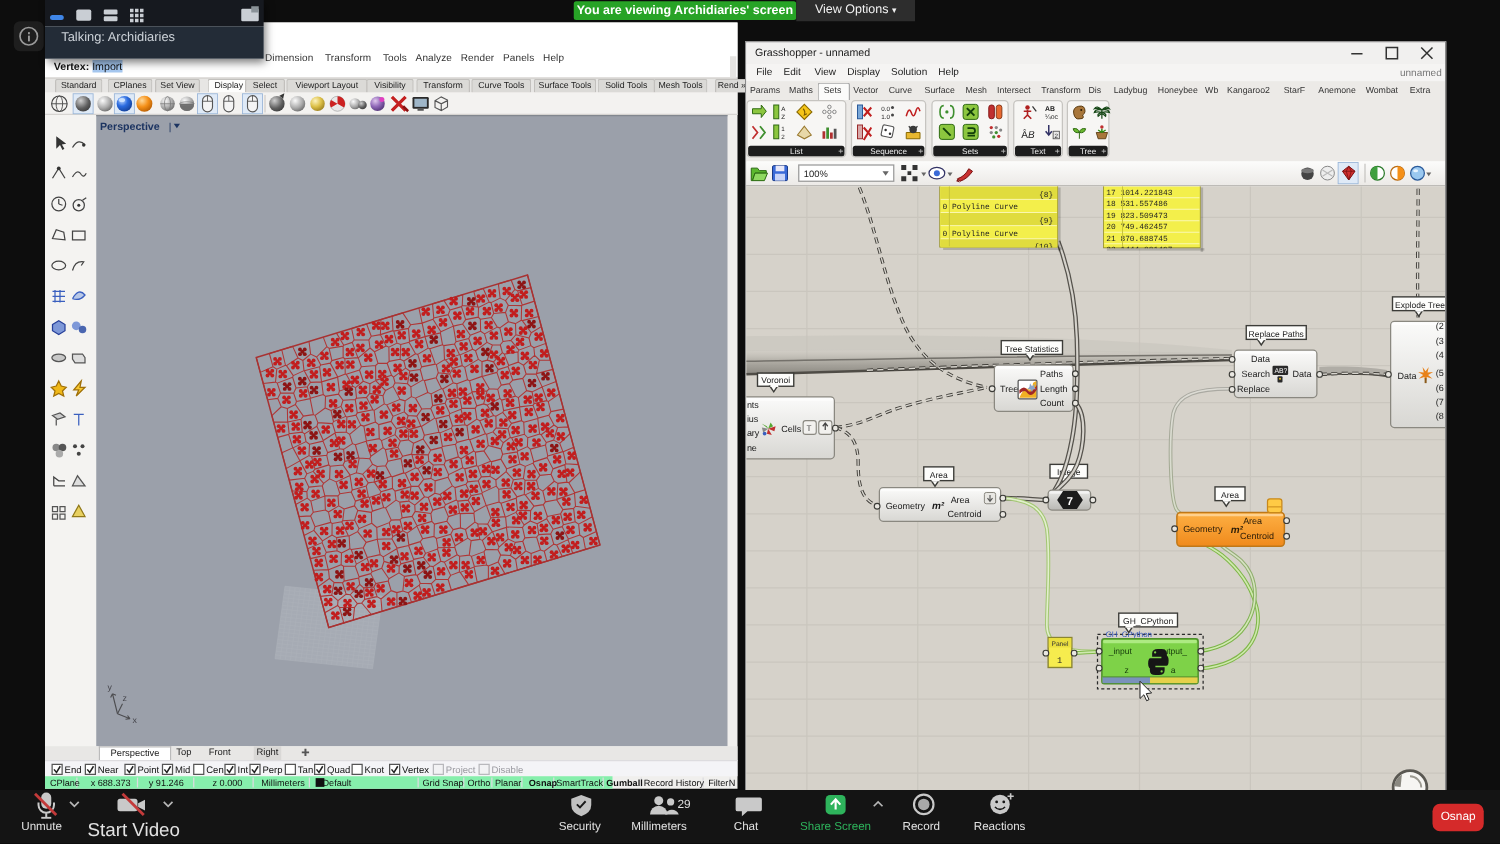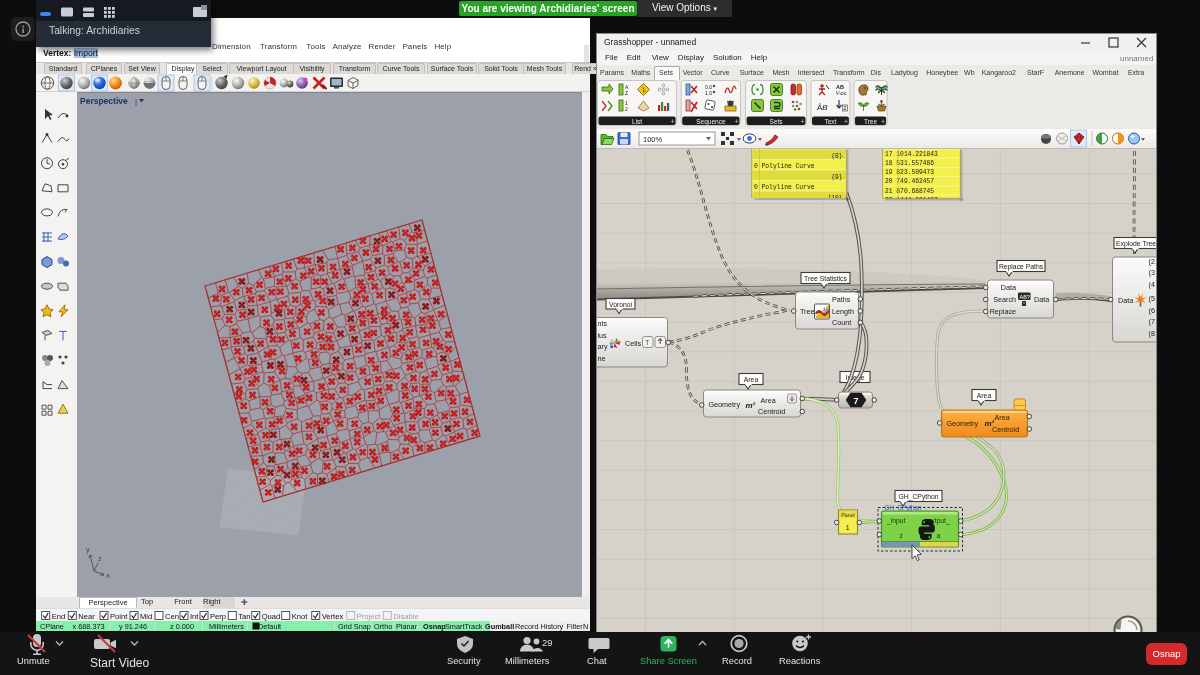--- a/index.html
+++ b/index.html
@@ -613,22 +613,22 @@
           <text x="106" y="577" font-size="7" fill="#44444a">x</text>
           <text x="80" y="103" font-size="8.5" font-weight="bold" fill="#1c3461">Perspective</text>
           <text x="135" y="103" font-size="8" fill="#1c3461">|</text>
           <path d="M139 98 l5 0 l-2.5 3.5z" fill="#1c3461"></path>
         </svg>
       </div>
 
  <div class="ab" style="left:0;top:579px;width:554px;height:11px;background:#e8e7e5">
         <div class="ab" style="left:43px;top:0;width:58px;height:11px;background:#fff;border:1px solid #bbb;border-bottom:none;font-size:7.5px;text-align:center;line-height:10px;color:#222">Perspective</div>
         <div class="ab" style="left:105px;top:0;width:22px;height:11px;background:#e8e7e5;font-size:7.5px;line-height:10px;color:#222">Top</div>
-        <div class="ab" style="left:131px;top:0;width:32px;height:11px;background:#e8e7e5;font-size:7.5px;text-align:center;line-height:10px;color:#222">Front</div>
-        <div class="ab" style="left:167px;top:0;width:32px;height:11px;background:#d9d8d6;font-size:7.5px;line-height:10px;color:#222">Right</div>
+        <div class="ab" style="left:131px;top:0;width:32px;height:11px;background:#e8e7e5;font-size:7.5px;text-align:left;line-height:10px;color:#222">Front</div>
+        <div class="ab" style="left:167px;top:0;width:22px;height:11px;background:#d9d8d6;font-size:7.5px;text-align:center;line-height:10px;color:#222">Right</div>
         <div class="tx" style="left:205px;top:1px;font-size:8px;color:#555">✚</div>
       </div>
 
  <div class="ab" style="left:0;top:590px;width:554px;height:13px;background:#f4f4f7;border-top:1px solid #dddcdf">
         <svg width="554" height="13" style="position:absolute;left:0;top:0">
           <rect x="5.7" y="2.5" width="8" height="8" fill="#fff" stroke="#555" stroke-width="1"></rect>
           <path d="M7.2 6.5 l2 2.5 l3 -5" fill="none" stroke="#222" stroke-width="1.2"></path>
           <text x="15.7" y="9.5" font-size="7.6" fill="#111">End</text>
           <rect x="32.3" y="2.5" width="8" height="8" fill="#fff" stroke="#555" stroke-width="1"></rect>
           <path d="M33.8 6.5 l2 2.5 l3 -5" fill="none" stroke="#222" stroke-width="1.2"></path>
@@ -1256,21 +1256,21 @@
   <path d="M699 13 l3.5 -3.5 l3.5 3.5" stroke="#b5b5b5" stroke-width="1.4" fill="none"></path>
   <circle cx="739" cy="11.5" r="7.8" fill="none" stroke="#c9c9c9" stroke-width="1.7"></circle>
   <circle cx="739" cy="11.5" r="4.6" fill="#a9a9a9"></circle>
   <circle cx="800" cy="11.5" r="7.8" fill="#c9c9c9"></circle>
   <circle cx="797.3" cy="9.5" r="1.1" fill="#141414"></circle>
         <circle cx="803" cy="9.5" r="1.1" fill="#141414"></circle>
   <path d="M796 13.5 a5 5 0 0 0 8 0" stroke="#141414" stroke-width="1.3" fill="none"></path>
   <path d="M808.5 2.5 v5 m-2.5 -2.5 h5" stroke="#c9c9c9" stroke-width="1.3"></path>
  </svg>
  <span class="tx" style="left:17px;top:24px;font-size:9.3px;color:#e2e2e2">Unmute</span>
- <span class="tx" style="left:90px;top:24px;font-size:12px;color:#e2e2e2">Start Video</span>
+ <span class="tx" style="left:70px;top:24px;font-size:15px;color:#e2e2e2">Start Video</span>
  <span class="tx" style="left:447px;top:24px;font-size:9.3px;color:#e2e2e2">Security</span>
  <span class="tx" style="left:505px;top:24px;font-size:9.3px;color:#e2e2e2">Millimeters</span>
  <span class="tx" style="left:587px;top:24px;font-size:9.3px;color:#e2e2e2">Chat</span>
  <span class="tx" style="left:640px;top:24px;font-size:9.3px;color:#2eb45c">Share Screen</span>
  <span class="tx" style="left:722px;top:24px;font-size:9.3px;color:#e2e2e2">Record</span>
  <span class="tx" style="left:779px;top:24px;font-size:9.3px;color:#e2e2e2">Reactions</span>
  <div class="ab" style="left:1146px;top:11px;width:41px;height:22px;background:#d52a2a;border-radius:6px;color:#fff;font-size:9.5px;text-align:center;line-height:22px">Osnap</div>
 </div>
 
 <div class="ab" style="left:36px;top:0;width:175px;height:47px;box-shadow:2px 3px 7px rgba(0,0,0,0.55)">

